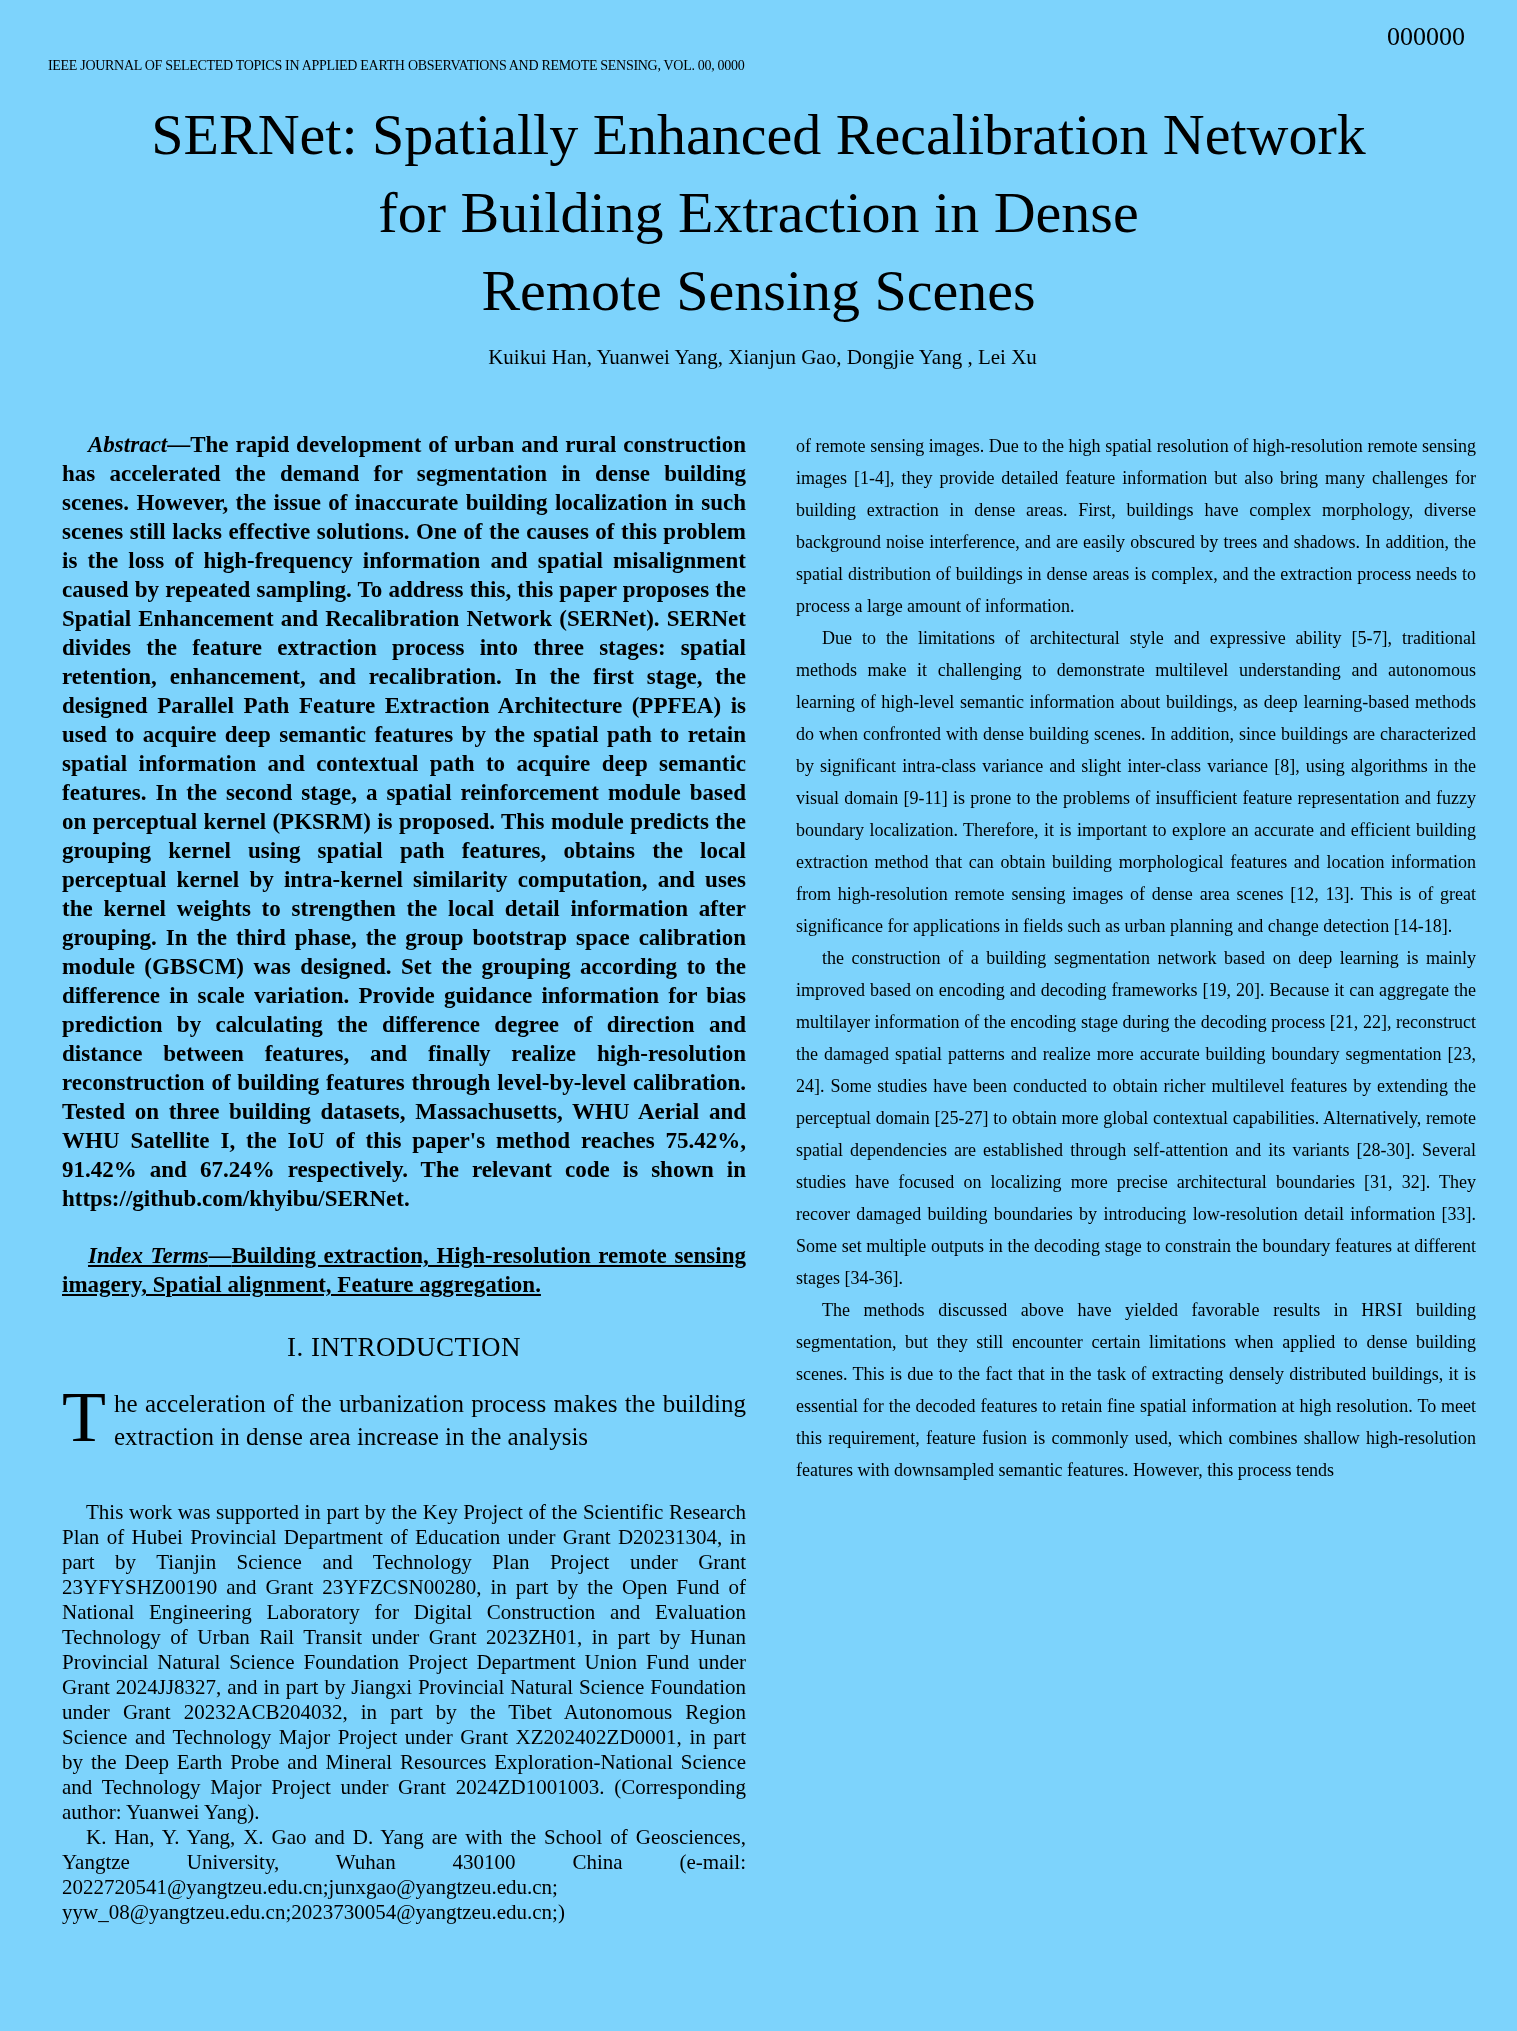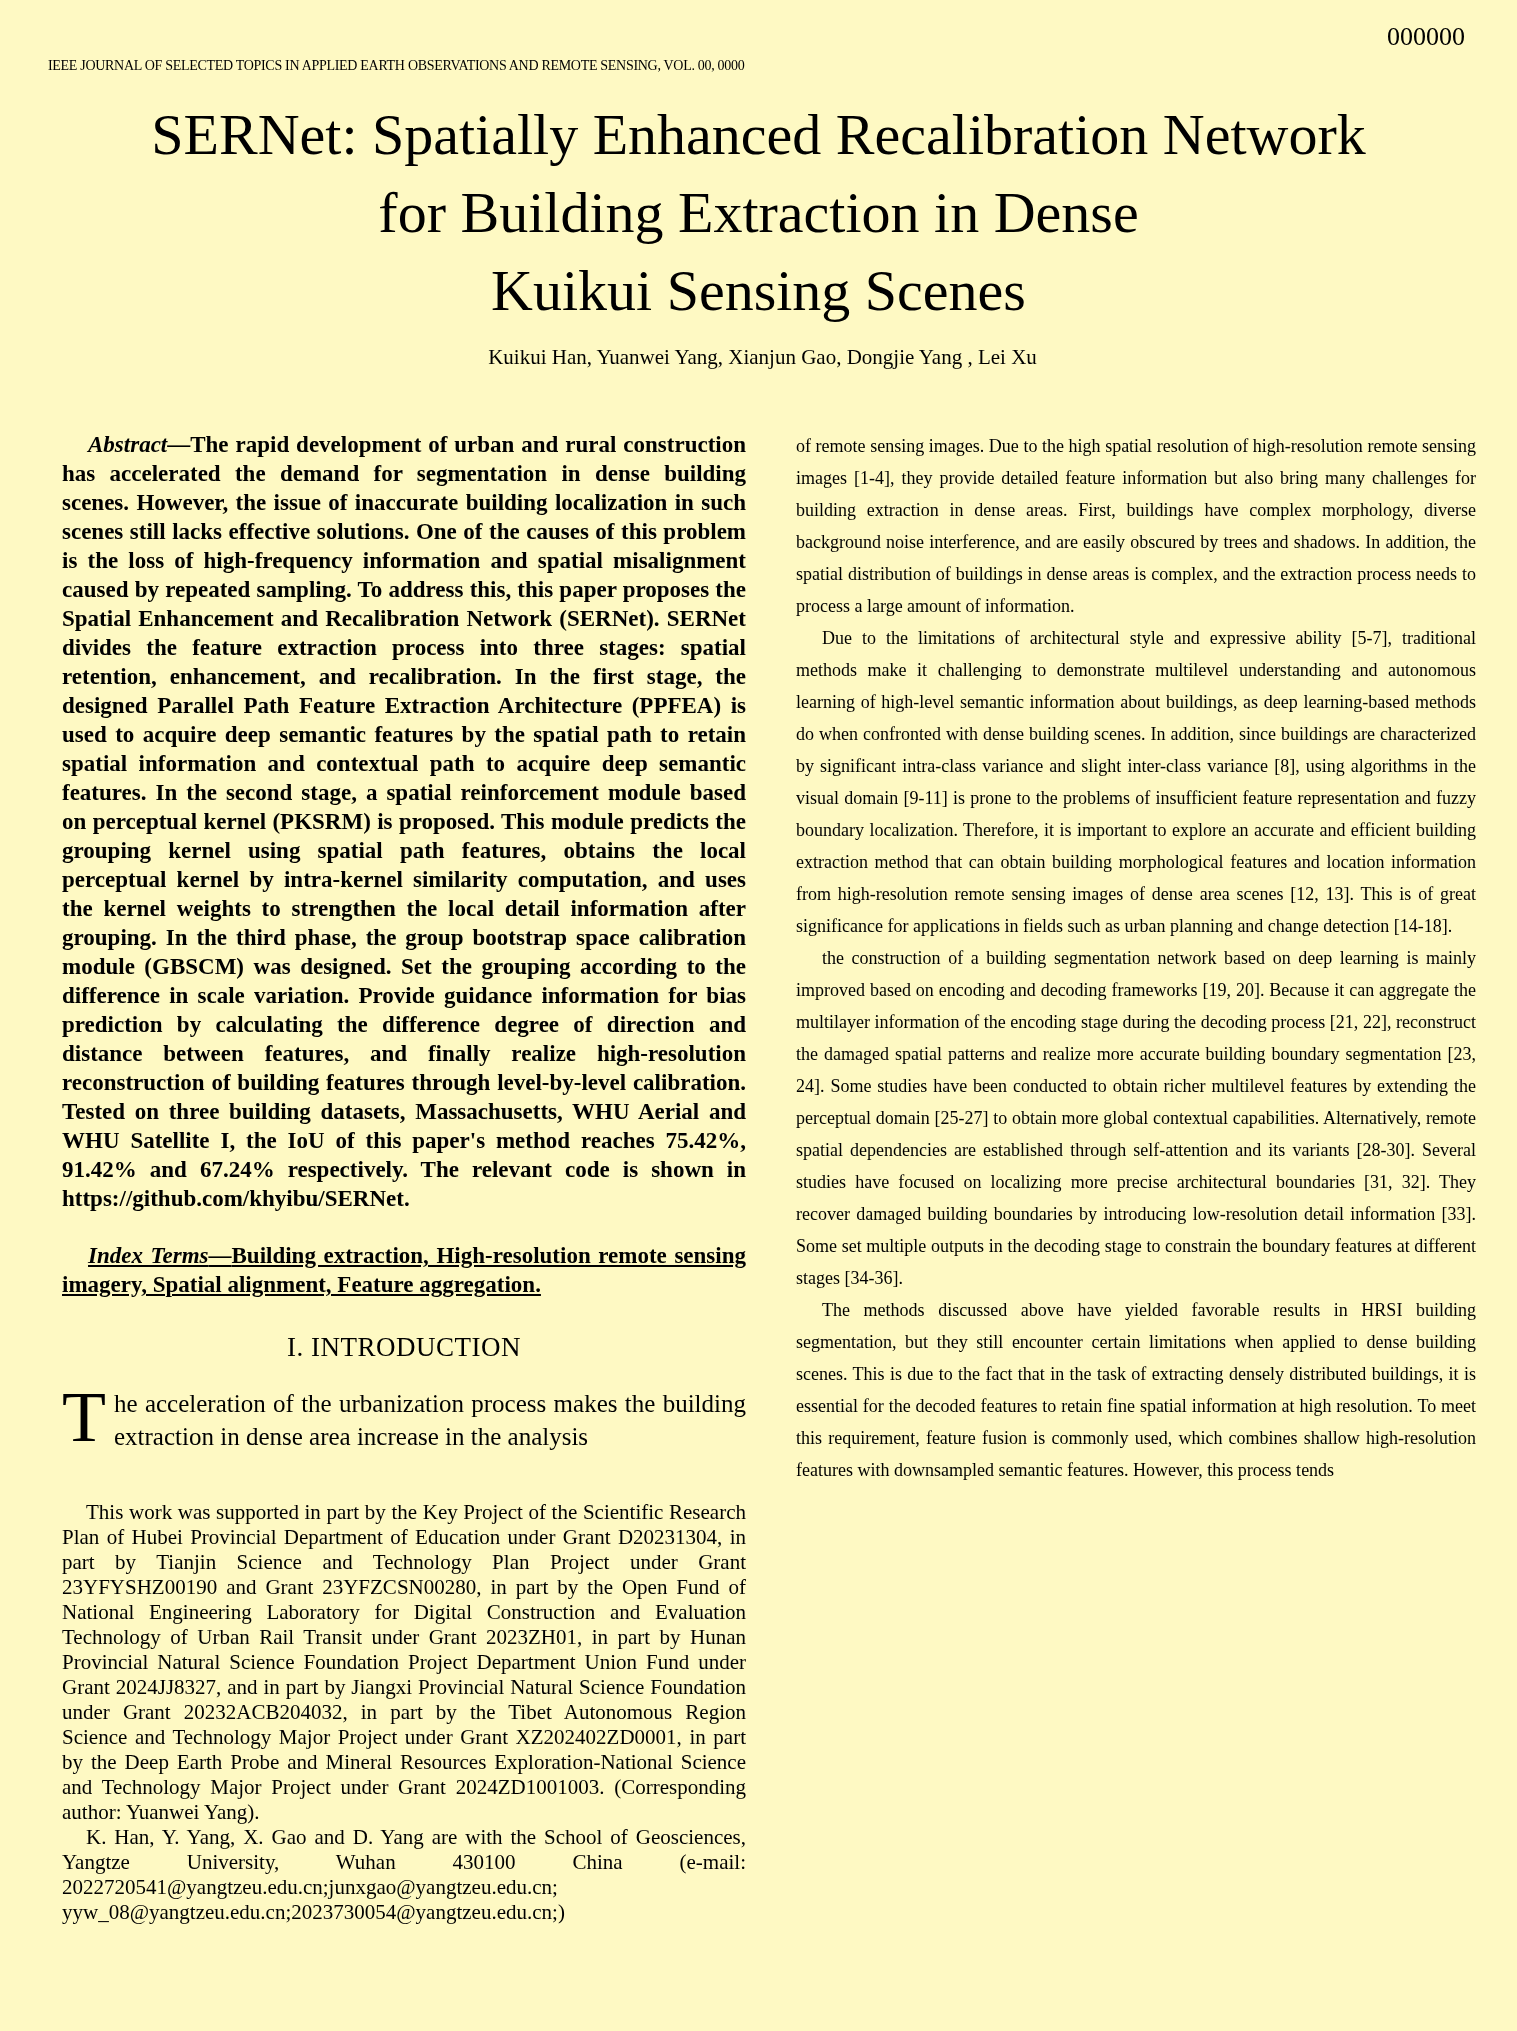--- a/index.html
+++ b/index.html
@@ -1,21 +1,21 @@
 <!DOCTYPE html>
 <html><head>
 <meta charset="utf-8">
 <style>
   html, body { margin: 0; padding: 0; background: #e8e8e8; }
   .page {
     position: relative;
     width: 1517px;
     height: 2031px;
     margin: 0 auto;
-    background: #fef9c3;
+    background: #7dd3fc;
     color: #000000;
     font-family: "Liberation Serif", "DejaVu Serif", serif;
     overflow: hidden;
   }
   .page-number {
     position: absolute;
     top: 22px;
     right: 52px;
     font-size: 26px;
     line-height: 30px;
@@ -110,21 +110,21 @@
 
 <div class="page">
 
   <div class="page-number">000000</div>
 
   <div class="journal-header">IEEE JOURNAL OF SELECTED TOPICS IN APPLIED EARTH OBSERVATIONS AND REMOTE SENSING, VOL. 00, 0000</div>
 
   <h1 class="title">
     <span class="tline">SERNet: Spatially Enhanced Recalibration Network</span>
     <span class="tline">for Building Extraction in Dense</span>
-    <span class="tline">Kuikui Sensing Scenes</span>
+    <span class="tline">Remote Sensing Scenes</span>
   </h1>
 
   <div class="authors">Kuikui Han, Yuanwei Yang, Xianjun Gao, Dongjie Yang , Lei Xu</div>
 
   <div class="columns">
 
     <div class="col-left">
 
       <p class="abstract"><span class="lead-label">Abstract</span><span>—</span><span>The rapid development of urban and rural construction has accelerated the demand for segmentation in dense building scenes. However, the issue of inaccurate building localization in such scenes still lacks effective solutions. One of the causes of this problem is the loss of high-frequency information and spatial misalignment caused by repeated sampling. To address this, this paper proposes the Spatial Enhancement and Recalibration Network (SERNet). SERNet divides the feature extraction process into three stages: spatial retention, enhancement, and recalibration. In the first stage, the designed Parallel Path Feature Extraction Architecture (PPFEA) is used to acquire deep semantic features by the spatial path to retain spatial information and contextual path to acquire deep semantic features. In the second stage, a spatial reinforcement module based on perceptual kernel (PKSRM) is proposed. This module predicts the grouping kernel using spatial path features, obtains the local perceptual kernel by intra-kernel similarity computation, and uses the kernel weights to strengthen the local detail information after grouping. In the third phase, the group bootstrap space calibration module (GBSCM) was designed. Set the grouping according to the difference in scale variation. Provide guidance information for bias prediction by calculating the difference degree of direction and distance between features, and finally realize high-resolution reconstruction of building features through level-by-level calibration. Tested on three building datasets, Massachusetts, WHU Aerial and WHU Satellite I, the IoU of this paper's method reaches 75.42%, 91.42% and 67.24% respectively. The relevant code is shown in https://github.com/khyibu/SERNet.</span></p>
 

